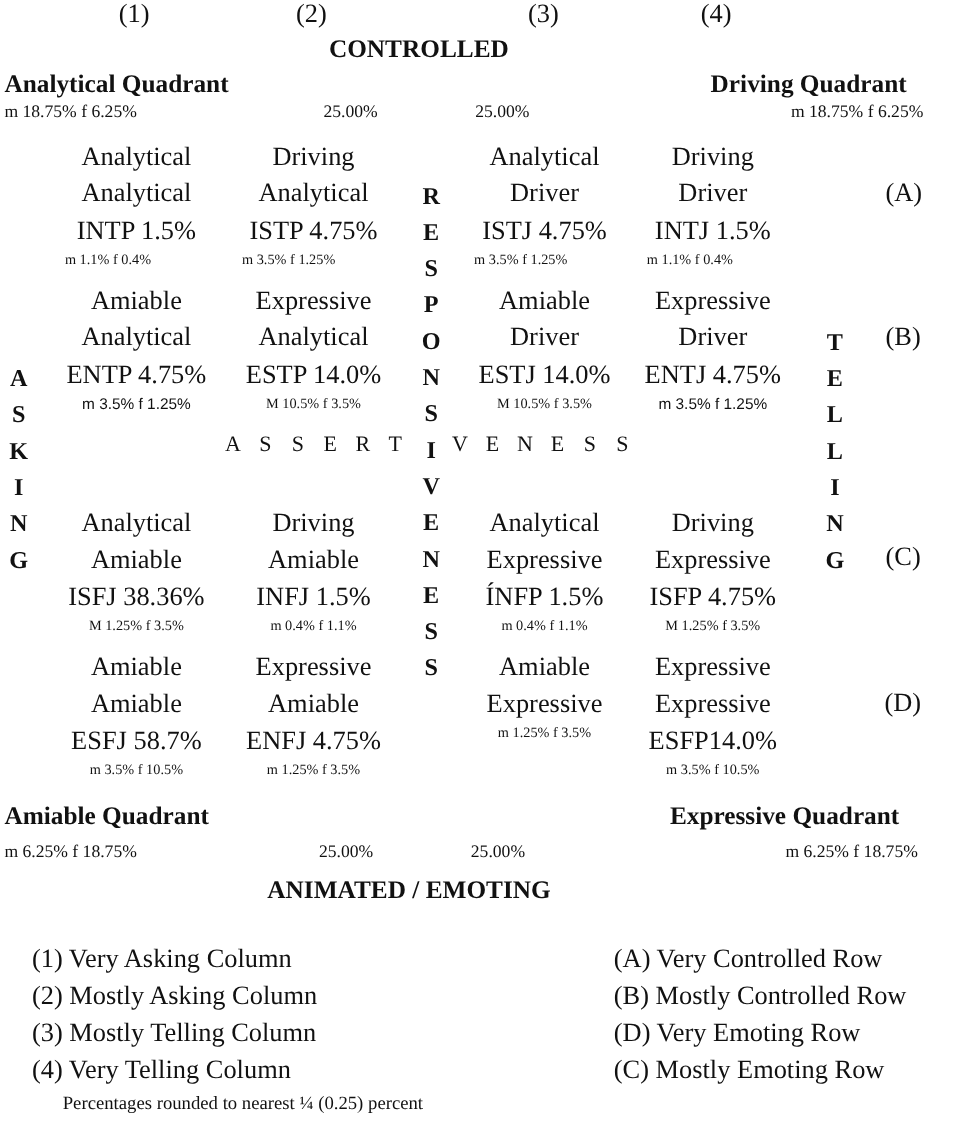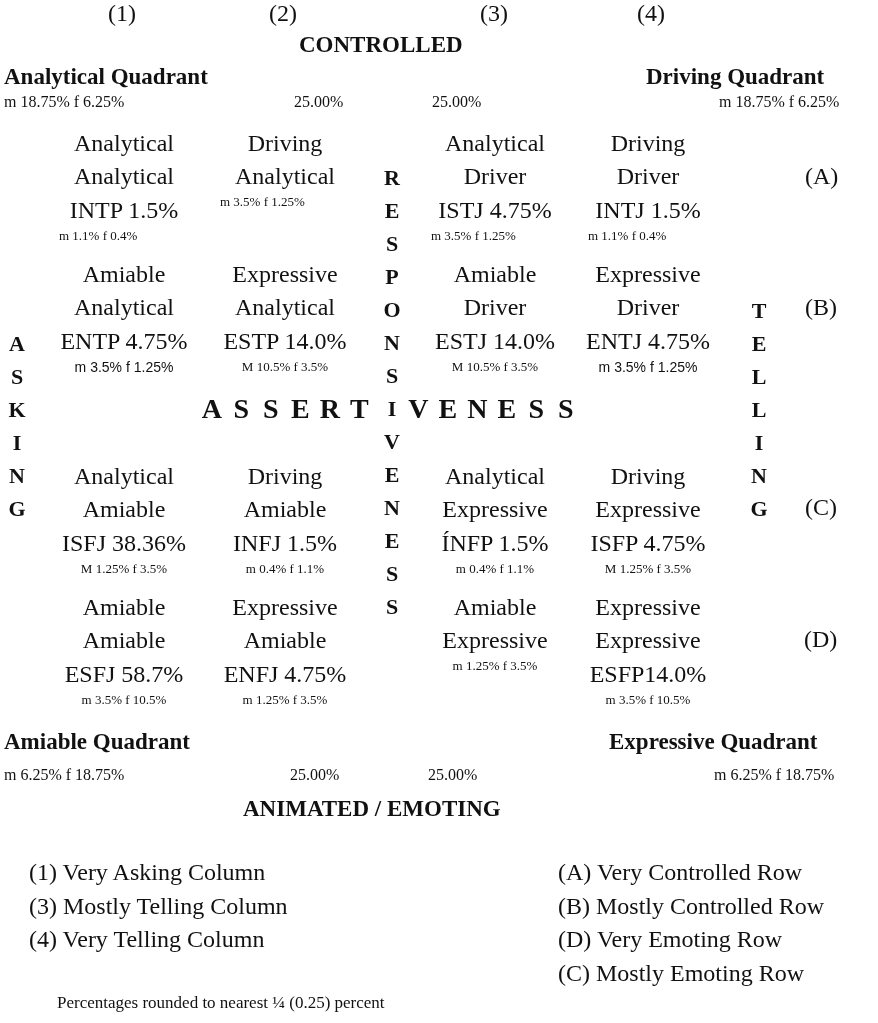--- a/index.html
+++ b/index.html
@@ -11,21 +11,21 @@
     .quad { font-weight: bold; font-size: 23px; }
     .qstat { font-size: 16px; }
     .cell { position: absolute; width: 160px; text-align: center; }
     .cell .l1, .cell .l2 { font-size: 24px; line-height: 33px; display: block; }
     .cell .code { font-size: 24px; line-height: 34px; display: block; }
     .cell .mf { font-size: 13px; line-height: 18px; display: block; }
     .cell .mf.sans { font-family: "Liberation Sans", "DejaVu Sans", sans-serif; font-size: 14px; }
     .vert { position: absolute; font-weight: bold; font-size: 22px; width: 30px; text-align: center; }
     .vert span { display: block; height: 33px; line-height: 33px; }
     .rowlbl { font-size: 24px; }
-    .assert { font-weight: bold; font-size: 28px; letter-spacing: 0; }
+    .assert { font-weight: normal; font-size: 20px; letter-spacing: 0; }
     .assert span { display: inline-block; width: 29.5px; text-align: center; }
     .legend { font-size: 24px; line-height: 33.5px; }
     .note { font-size: 17px; text-align: center; }
   </style>
 </head>
 <body>
 
 <div class="abs colnum" style="left:108px;">(1)</div>
 <div class="abs colnum" style="left:269px;">(2)</div>
 <div class="abs colnum" style="left:480px;">(3)</div>
@@ -42,20 +42,21 @@
 
 <div class="cell" style="left:44px; top:127px;">
   <span class="l1">Analytical</span>
   <span class="l2">Analytical</span>
   <span class="code">INTP  1.5%</span>
   <span class="mf" style="text-align:left;padding-left:15px;">m 1.1% f 0.4%</span>
 </div>
 <div class="cell" style="left:205px; top:127px;">
   <span class="l1">Driving</span>
   <span class="l2">Analytical</span>
+  <span class="code">ISTP  4.75%</span>
   <span class="mf" style="text-align:left;padding-left:15px;">m 3.5% f 1.25%</span>
 </div>
 <div class="cell" style="left:415px; top:127px;">
   <span class="l1">Analytical</span>
   <span class="l2">Driver</span>
   <span class="code">ISTJ 4.75%</span>
   <span class="mf" style="text-align:left;padding-left:16px;">m 3.5% f 1.25%</span>
 </div>
 <div class="cell" style="left:568px; top:127px;">
   <span class="l1">Driving</span>
@@ -186,20 +187,21 @@
 <div class="abs quad" style="left:4px; top:729px;">Amiable Quadrant</div>
 <div class="abs quad" style="left:609px; top:729px;">Expressive Quadrant</div>
 <div class="abs qstat" style="left:4px; top:766px;">m 6.25% f 18.75%</div>
 <div class="abs qstat" style="left:290px; top:766px;">25.00%</div>
 <div class="abs qstat" style="left:428px; top:766px;">25.00%</div>
 <div class="abs qstat" style="left:714px; top:766px;">m 6.25% f 18.75%</div>
 <div class="abs heading" style="left:243px; top:796px;">ANIMATED / EMOTING</div>
 
 <div class="abs legend" style="left:29px; top:856px;">
   <div>(1)  Very Asking Column</div>
+  <div>(2) Mostly Asking Column</div>
   <div>(3) Mostly Telling Column</div>
   <div>(4) Very Telling Column</div>
 </div>
 <div class="abs legend" style="left:558px; top:856px;">
   <div>(A) Very Controlled Row</div>
   <div>(B) Mostly Controlled Row</div>
   <div>(D) Very Emoting Row</div>
   <div>(C) Mostly Emoting Row</div>
 </div>
 <div class="abs note" style="left:57px; top:993px;">Percentages rounded to nearest ¼ (0.25) percent</div>

